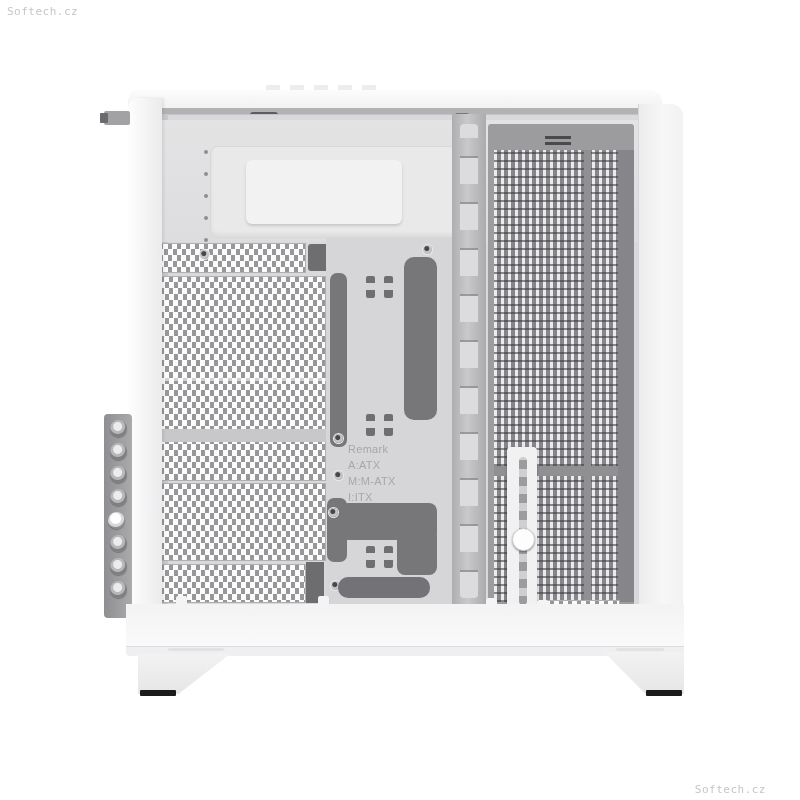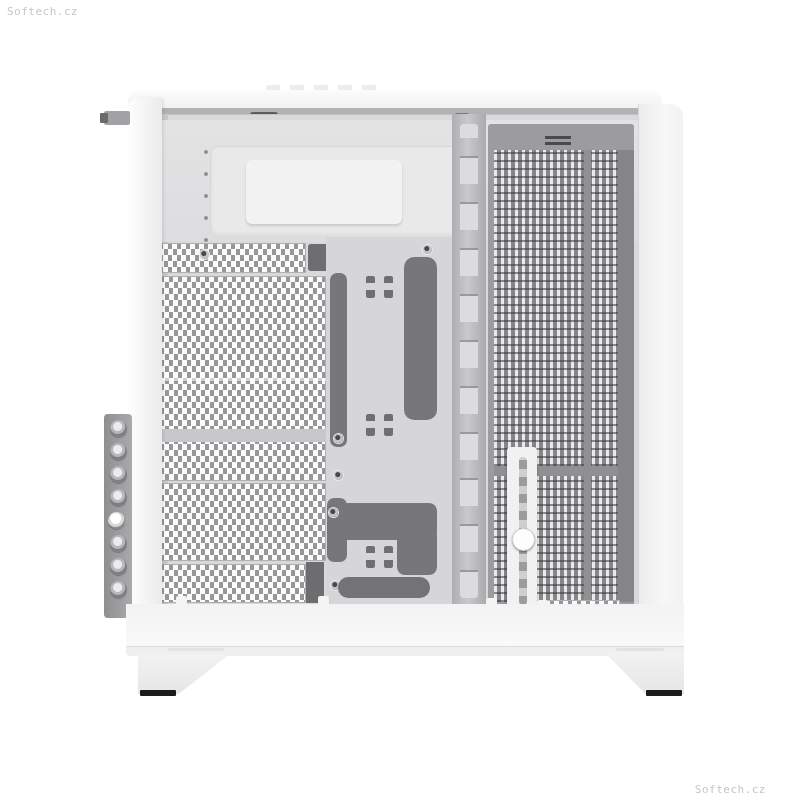--- a/index.html
+++ b/index.html
@@ -86,20 +86,26 @@
   <div class="abs cutout" style="left:327px;top:498px;width:20px;height:64px;"></div>
   <div class="abs cutout" style="left:404px;top:257px;width:33px;height:163px;border-radius:10px;"></div>
 
   <div class="abs clip" style="left:366px;top:276px;"></div>
   <div class="abs clip" style="left:384px;top:276px;"></div>
   <div class="abs clip" style="left:366px;top:414px;"></div>
   <div class="abs clip" style="left:384px;top:414px;"></div>
   <div class="abs clip" style="left:366px;top:546px;"></div>
   <div class="abs clip" style="left:384px;top:546px;"></div>
 
+  <div class="abs remark" style="left:348px;top:441px;">
+    <span>Remark</span>
+    <span>A:ATX</span>
+    <span>M:M-ATX</span>
+    <span>I:ITX</span>
+  </div>
 
   <div class="abs screw" style="left:334px;top:434px;"></div>
   <div class="abs screw" style="left:334px;top:471px;"></div>
   <div class="abs screw" style="left:329px;top:508px;"></div>
   <div class="abs screw" style="left:331px;top:581px;"></div>
   <div class="abs screw" style="left:412px;top:579px;"></div>
   <div class="abs screw" style="left:423px;top:245px;"></div>
 
   <div class="abs cutout" style="left:340px;top:503px;width:97px;height:37px;border-radius:8px;"></div>
   <div class="abs cutout" style="left:397px;top:528px;width:40px;height:47px;border-radius:8px;"></div>

